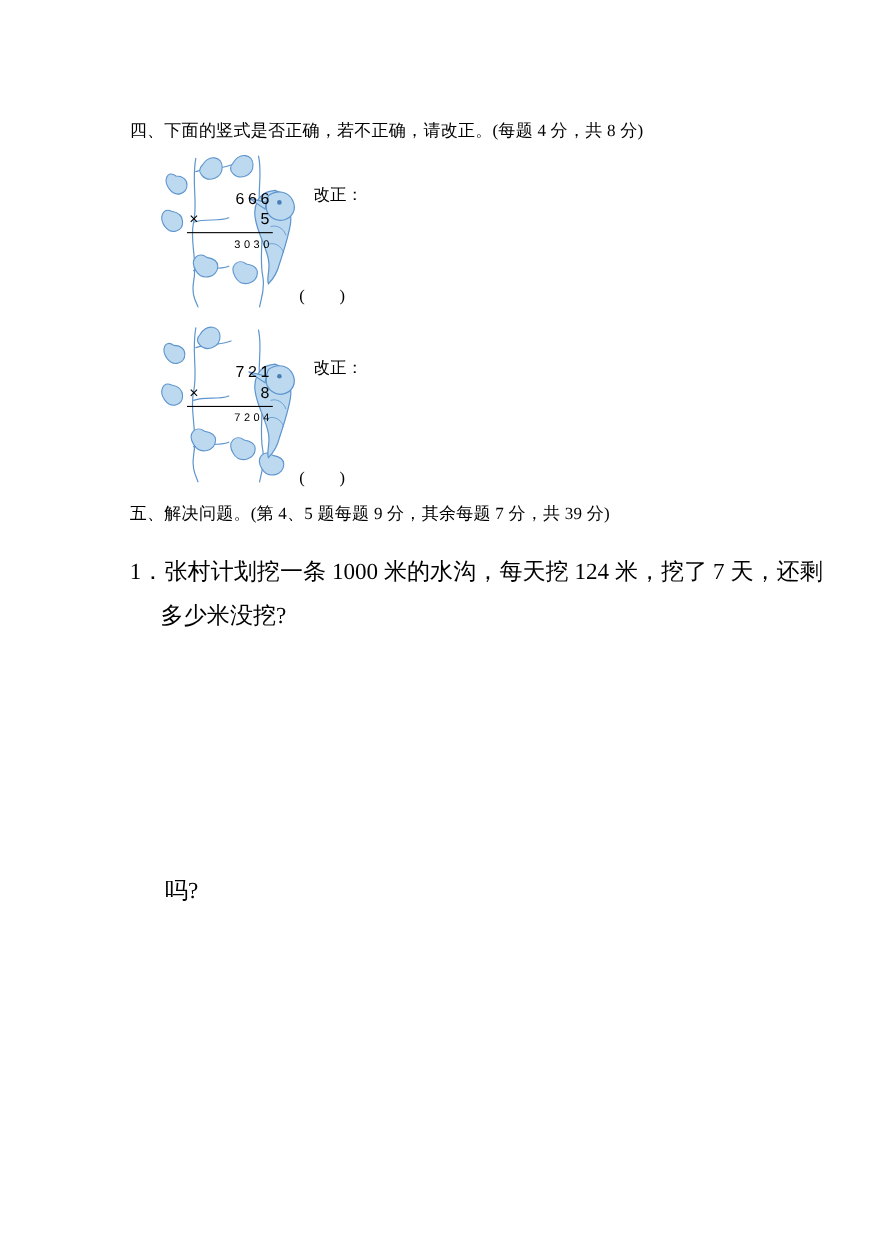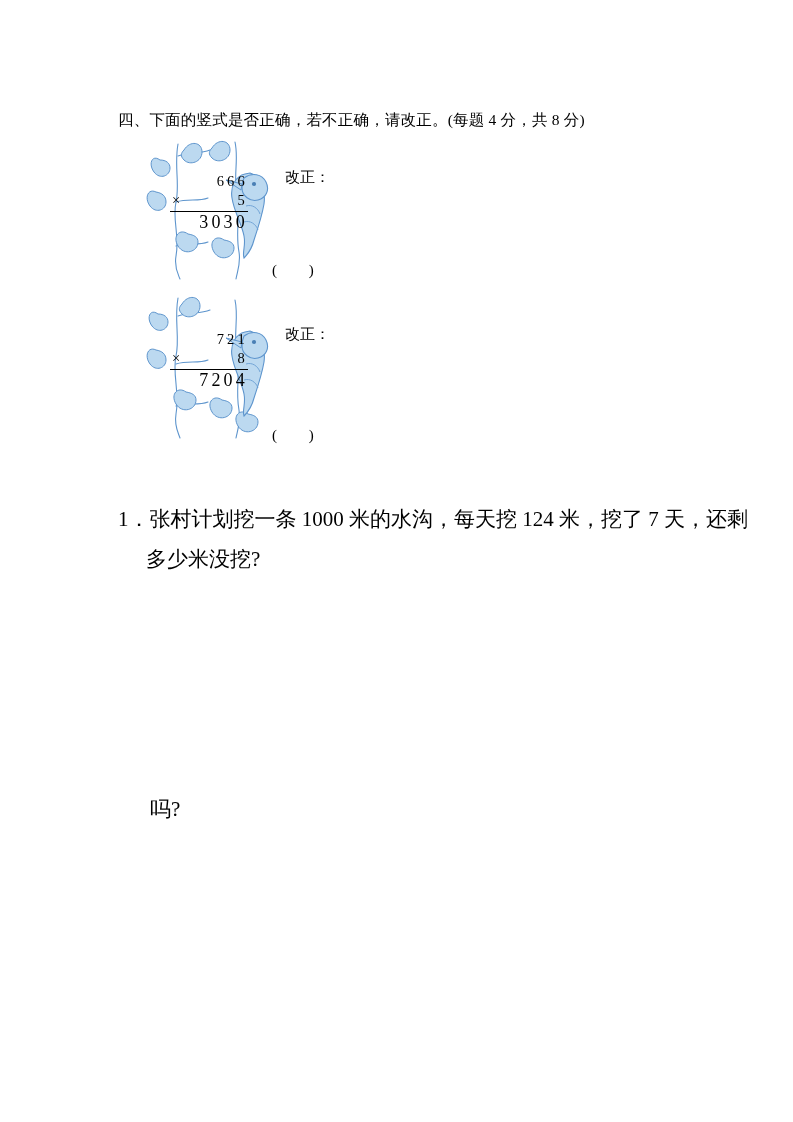--- a/index.html
+++ b/index.html
@@ -38,21 +38,21 @@
     white-space: nowrap;
   }
   #p1-line1 { left: 118px; top: 503px; }
   #p1-line2 { left: 146px; top: 543px; }
   #p2-line1 { left: 118px; top: 753px; }
   #p2-line2 { left: 150px; top: 793px; }
 
   
   .vcalc {
     position: absolute;
-    font-family: Liberation Serif, serif;
+    font-family: Liberation Sans, sans-serif;
   }
   #vcalc1 { left: 170px; top: 172px; }
   #vcalc2 { left: 170px; top: 330px; }
 
   .vc-row {
     display: block;
     text-align: right;
     font-size: 14.5px;
     letter-spacing: 3.2px;
     height: 19px;
@@ -68,21 +68,21 @@
   .vc-rule {
     width: 78px;
     height: 0;
     border-top: 1px solid #000;
     margin-top: 1px;
     margin-bottom: 1px;
   }
   .vc-result {
     display: block;
     text-align: right;
-    font-size: 18px;
+    font-size: 10px;
     letter-spacing: 3.2px;
     height: 19px;
     line-height: 19px;
     width: 78px;
   }
 
   
   .correct-label {
     position: absolute;
     font-size: 15px;
@@ -198,20 +198,21 @@
       <span>8</span>
     </div>
     <div class="vc-rule"></div>
     <div class="vc-result">7204</div>
   </div>
 
   <div class="correct-label" id="correct2">改正：</div>
 
   <div class="answer-paren" id="paren2">(      )</div>
 
+  <div class="section-heading" id="sec5-heading">五、解决问题。(第 4、5 题每题 9 分，其余每题 7 分，共 39 分)</div>
 
   <div class="problem-line" id="p1-line1">1．张村计划挖一条 1000 米的水沟，每天挖 124 米，挖了 7 天，还剩</div>
   <div class="problem-line" id="p1-line2">多少米没挖?</div>
   <div class="blank-space" style="left:118px; top:580px; width:560px; height:160px;"></div>
 
   <div class="problem-line" id="p2-line2">吗?</div>
   <div class="blank-space" style="left:118px; top:830px; width:560px; height:250px;"></div>
 
 </div>
 

